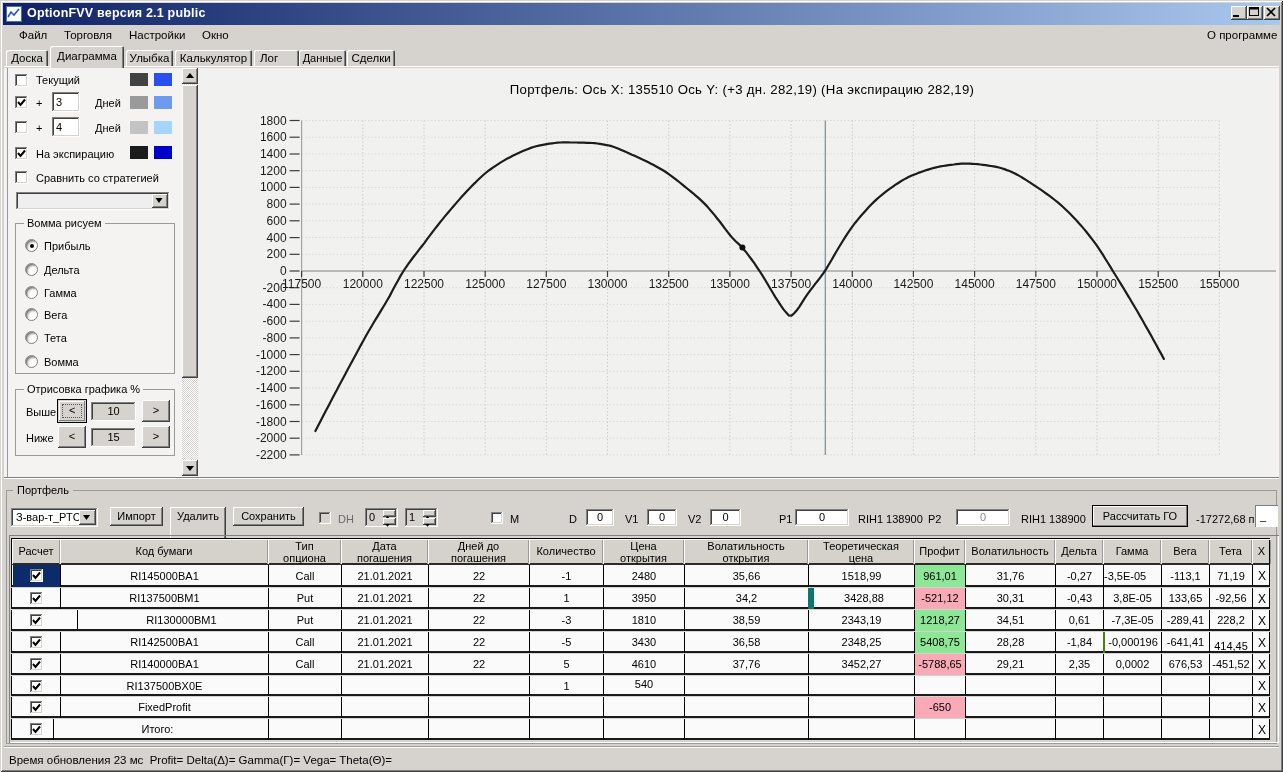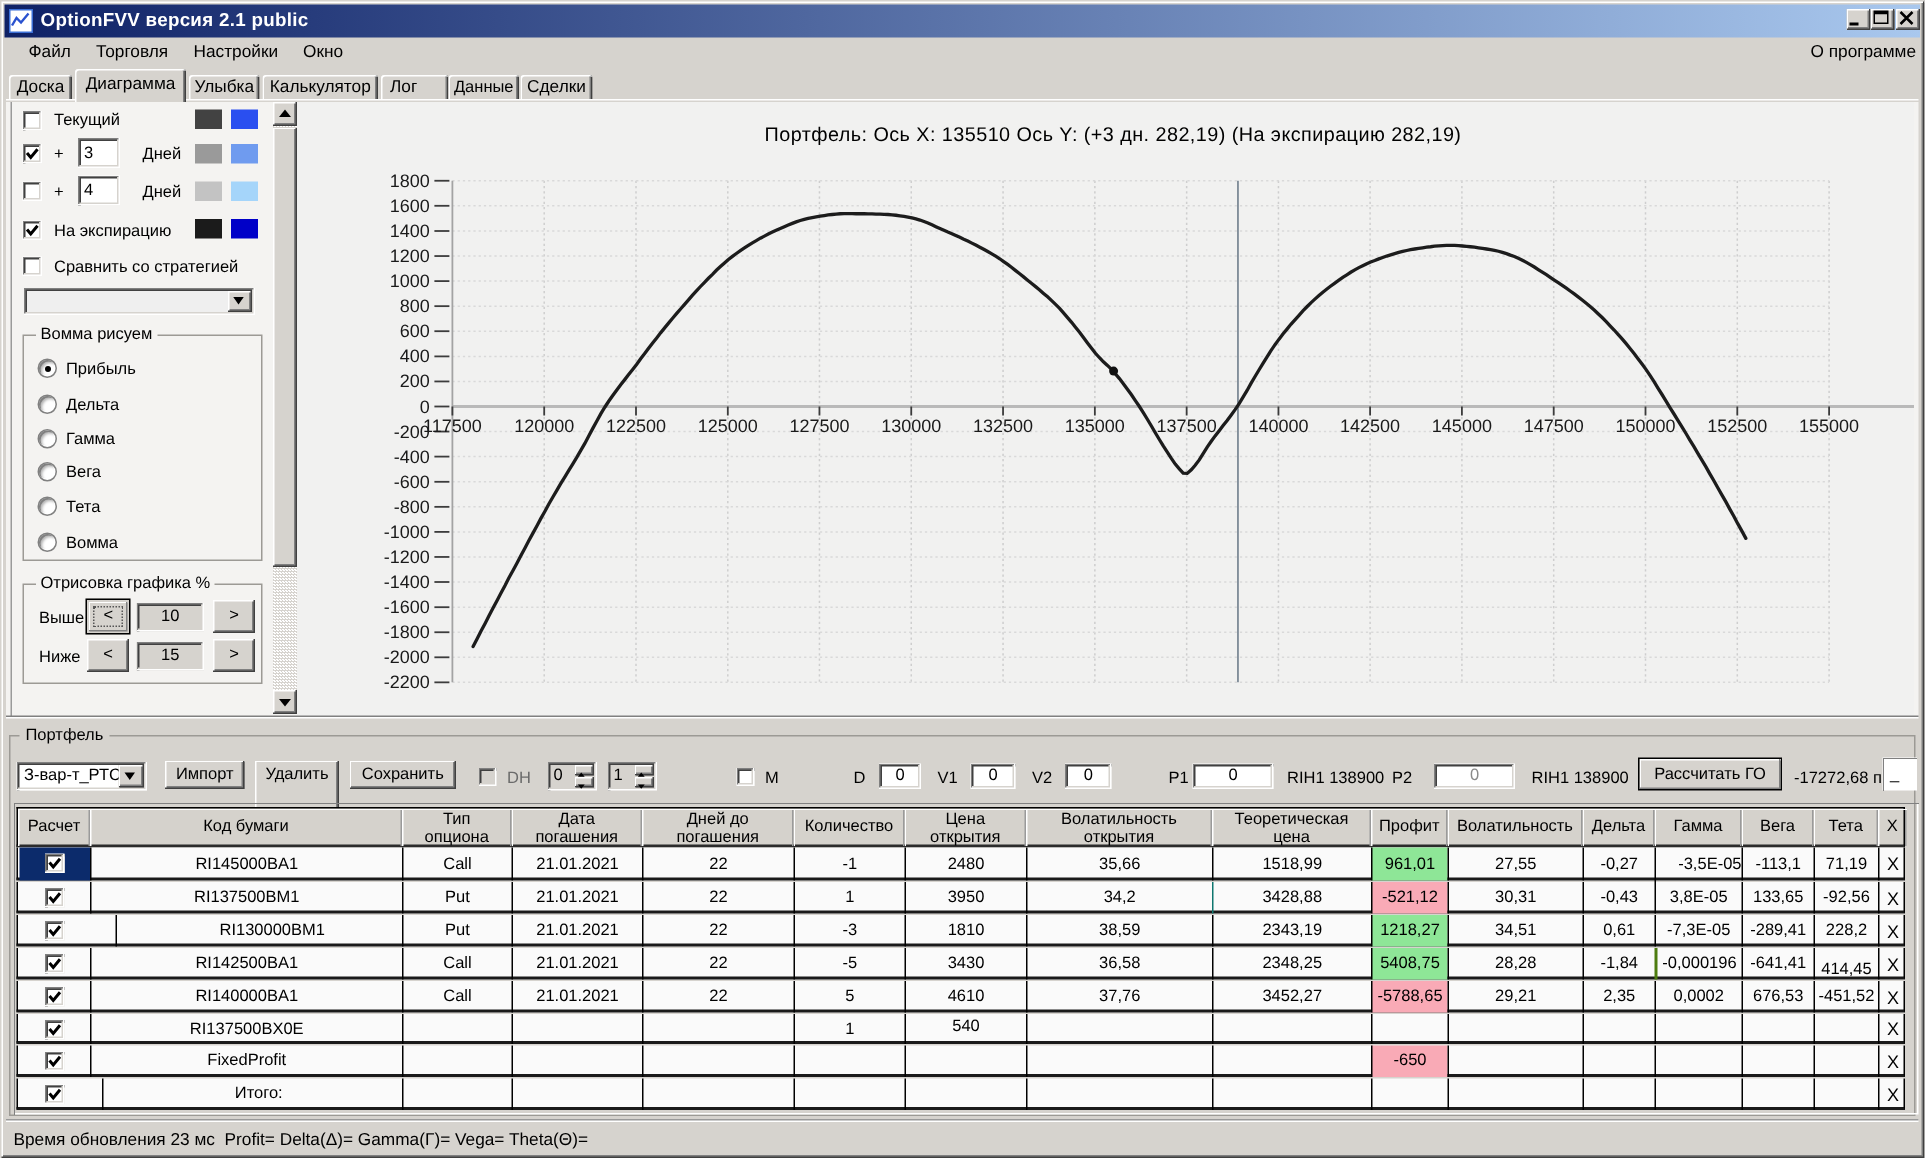--- a/index.html
+++ b/index.html
@@ -400,39 +400,39 @@
     </svg></div>
 <div class="abs" style="left:60px; top:565px; width:208px; height:22px; border-left:1px solid #000; text-align:center; padding-top:5px;">RI145000BA1</div>
 <div class="abs" style="left:268px; top:565px; width:73px; height:22px; border-left:1px solid #000; text-align:center; padding-top:5px;">Call</div>
 <div class="abs" style="left:341px; top:565px; width:87px; height:22px; border-left:1px solid #000; text-align:center; padding-top:5px;">21.01.2021</div>
 <div class="abs" style="left:428px; top:565px; width:101px; height:22px; border-left:1px solid #000; text-align:center; padding-top:5px;">22</div>
 <div class="abs" style="left:529px; top:565px; width:74px; height:22px; border-left:1px solid #000; text-align:center; padding-top:5px;">-1</div>
 <div class="abs" style="left:603px; top:565px; width:81px; height:22px; border-left:1px solid #000; text-align:center; padding-top:5px;">2480</div>
 <div class="abs" style="left:684px; top:565px; width:124px; height:22px; border-left:1px solid #000; text-align:center; padding-top:5px;">35,66</div>
 <div class="abs" style="left:808px; top:565px; width:106px; height:22px; border-left:1px solid #000; text-align:center; padding-top:5px;">1518,99</div>
 <div class="abs" style="left:914px; top:565px; width:51px; height:22px; border-left:1px solid #000; background:#8ee697; text-align:center; padding-top:5px;">961,01</div>
-<div class="abs" style="left:965px; top:565px; width:90px; height:22px; border-left:1px solid #000; text-align:center; padding-top:5px;">27,55</div>
+<div class="abs" style="left:965px; top:565px; width:90px; height:22px; border-left:1px solid #000; text-align:center; padding-top:5px;">31,76</div>
 <div class="abs" style="left:1055px; top:565px; width:48px; height:22px; border-left:1px solid #000; text-align:center; padding-top:5px;">-0,27</div>
-<div class="abs" style="left:1103px; top:565px; width:58px; height:30px; border-left:1px solid #000; text-align:right; padding-top:5px;">-3,5E-05</div>
+<div class="abs" style="left:1103px; top:565px; width:58px; height:30px; border-left:1px solid #000; text-align:left; padding-top:5px;">-3,5E-05</div>
 <div class="abs" style="left:1161px; top:565px; width:48px; height:22px; border-left:1px solid #000; text-align:center; padding-top:5px;">-113,1</div>
 <div class="abs" style="left:1209px; top:565px; width:43px; height:22px; border-left:1px solid #000; text-align:center; padding-top:5px;">71,19</div>
 <div class="abs" style="left:1252px; top:565px; width:19px; height:22px; border-left:1px solid #000; text-align:center; padding-top:4px; font-size:12px;">X</div>
 <div class="abs" style="left:11px; top:588px; width:1259px; height:21px; background:#fafafa; border-left:1px solid #000; border-right:1px solid #000; border-bottom:2px solid #1a1a1a;"></div>
 <div class="abs" style="left:13px; top:588px; width:47px; height:21px;"></div>
 <div class="abs cb" style="left:30px; top:592px;"><svg width="13" height="13" viewBox="0 0 13 13">
       <path d="M3 6 L5.5 9 L10 3.5" fill="none" stroke="#000" stroke-width="2"></path>
     </svg></div>
 <div class="abs" style="left:60px; top:588px; width:208px; height:21px; border-left:1px solid #000; text-align:center; padding-top:4px;">RI137500BM1</div>
 <div class="abs" style="left:268px; top:588px; width:73px; height:21px; border-left:1px solid #000; text-align:center; padding-top:4px;">Put</div>
 <div class="abs" style="left:341px; top:588px; width:87px; height:21px; border-left:1px solid #000; text-align:center; padding-top:4px;">21.01.2021</div>
 <div class="abs" style="left:428px; top:588px; width:101px; height:21px; border-left:1px solid #000; text-align:center; padding-top:4px;">22</div>
 <div class="abs" style="left:529px; top:588px; width:74px; height:21px; border-left:1px solid #000; text-align:center; padding-top:4px;">1</div>
 <div class="abs" style="left:603px; top:588px; width:81px; height:21px; border-left:1px solid #000; text-align:center; padding-top:4px;">3950</div>
 <div class="abs" style="left:684px; top:588px; width:124px; height:21px; border-left:1px solid #000; text-align:center; padding-top:4px;">34,2</div>
-<div class="abs" style="left:808px; top:588px; width:106px; height:21px; border-left:1px solid #0f766e; text-align:center; padding-top:4px;">3428,88</div>
+<div class="abs" style="left:808px; top:588px; width:106px; height:21px; border-left:6px solid #0f766e; text-align:center; padding-top:4px;">3428,88</div>
 <div class="abs" style="left:914px; top:588px; width:51px; height:21px; border-left:1px solid #000; background:#f9aab6; text-align:center; padding-top:4px;">-521,12</div>
 <div class="abs" style="left:965px; top:588px; width:90px; height:21px; border-left:1px solid #000; text-align:center; padding-top:4px;">30,31</div>
 <div class="abs" style="left:1055px; top:588px; width:48px; height:21px; border-left:1px solid #000; text-align:center; padding-top:4px;">-0,43</div>
 <div class="abs" style="left:1103px; top:588px; width:58px; height:21px; border-left:1px solid #000; text-align:center; padding-top:4px;">3,8E-05</div>
 <div class="abs" style="left:1161px; top:588px; width:48px; height:21px; border-left:1px solid #000; text-align:center; padding-top:4px;">133,65</div>
 <div class="abs" style="left:1209px; top:588px; width:43px; height:21px; border-left:1px solid #000; text-align:center; padding-top:4px;">-92,56</div>
 <div class="abs" style="left:1252px; top:588px; width:19px; height:21px; border-left:1px solid #000; text-align:center; padding-top:4px; font-size:12px;">X</div>
 <div class="abs" style="left:11px; top:610px; width:1259px; height:21px; background:#fafafa; border-left:1px solid #000; border-right:1px solid #000; border-bottom:2px solid #1a1a1a;"></div>
 <div class="abs" style="left:13px; top:610px; width:47px; height:21px;"></div>
 <div class="abs cb" style="left:30px; top:614px;"><svg width="13" height="13" viewBox="0 0 13 13">
@@ -531,21 +531,21 @@
 <div class="abs" style="left:1055px; top:697px; width:48px; height:21px; border-left:1px solid #000; text-align:center; padding-top:4px;"></div>
 <div class="abs" style="left:1103px; top:697px; width:58px; height:21px; border-left:1px solid #000; text-align:center; padding-top:4px;"></div>
 <div class="abs" style="left:1161px; top:697px; width:48px; height:21px; border-left:1px solid #000; text-align:center; padding-top:4px;"></div>
 <div class="abs" style="left:1209px; top:697px; width:43px; height:21px; border-left:1px solid #000; text-align:center; padding-top:4px;"></div>
 <div class="abs" style="left:1252px; top:697px; width:19px; height:21px; border-left:1px solid #000; text-align:center; padding-top:4px; font-size:12px;">X</div>
 <div class="abs" style="left:11px; top:719px; width:1259px; height:21px; background:#fafafa; border-left:1px solid #000; border-right:1px solid #000; border-bottom:2px solid #1a1a1a;"></div>
 <div class="abs" style="left:13px; top:719px; width:47px; height:21px;"></div>
 <div class="abs cb" style="left:30px; top:723px;"><svg width="13" height="13" viewBox="0 0 13 13">
       <path d="M3 6 L5.5 9 L10 3.5" fill="none" stroke="#000" stroke-width="2"></path>
     </svg></div>
-<div class="abs" style="left:68px; top:719px; width:208px; height:21px; border-left:1px solid #000; text-align:center; padding-top:4px;">Итого:</div>
+<div class="abs" style="left:53px; top:719px; width:208px; height:21px; border-left:1px solid #000; text-align:center; padding-top:4px;">Итого:</div>
 <div class="abs" style="left:268px; top:719px; width:73px; height:21px; border-left:1px solid #000; text-align:center; padding-top:4px;"></div>
 <div class="abs" style="left:341px; top:719px; width:87px; height:21px; border-left:1px solid #000; text-align:center; padding-top:4px;"></div>
 <div class="abs" style="left:428px; top:719px; width:101px; height:21px; border-left:1px solid #000; text-align:center; padding-top:4px;"></div>
 <div class="abs" style="left:529px; top:719px; width:74px; height:21px; border-left:1px solid #000; text-align:center; padding-top:4px;"></div>
 <div class="abs" style="left:603px; top:719px; width:81px; height:21px; border-left:1px solid #000; text-align:center; padding-top:4px;"></div>
 <div class="abs" style="left:684px; top:719px; width:124px; height:21px; border-left:1px solid #000; text-align:center; padding-top:4px;"></div>
 <div class="abs" style="left:808px; top:719px; width:106px; height:21px; border-left:1px solid #000; text-align:center; padding-top:4px;"></div>
 <div class="abs" style="left:914px; top:719px; width:51px; height:21px; border-left:1px solid #000; text-align:center; padding-top:4px;"></div>
 <div class="abs" style="left:965px; top:719px; width:90px; height:21px; border-left:1px solid #000; text-align:center; padding-top:4px;"></div>
 <div class="abs" style="left:1055px; top:719px; width:48px; height:21px; border-left:1px solid #000; text-align:center; padding-top:4px;"></div>

